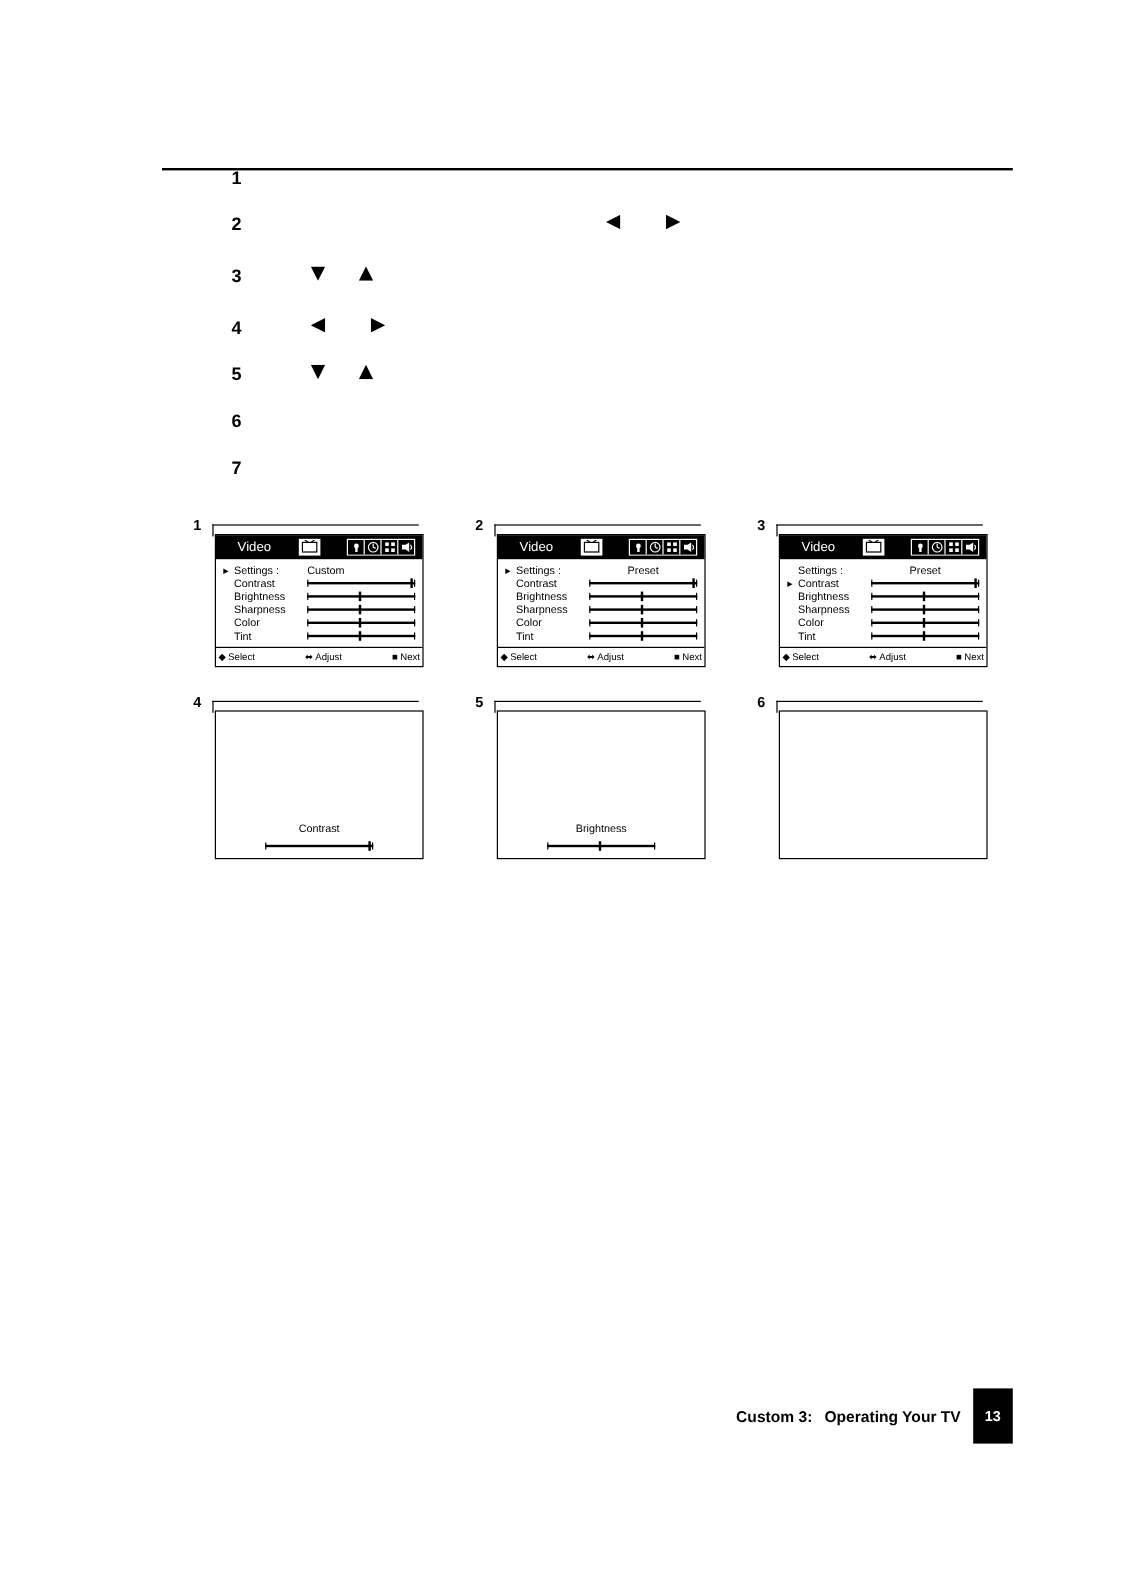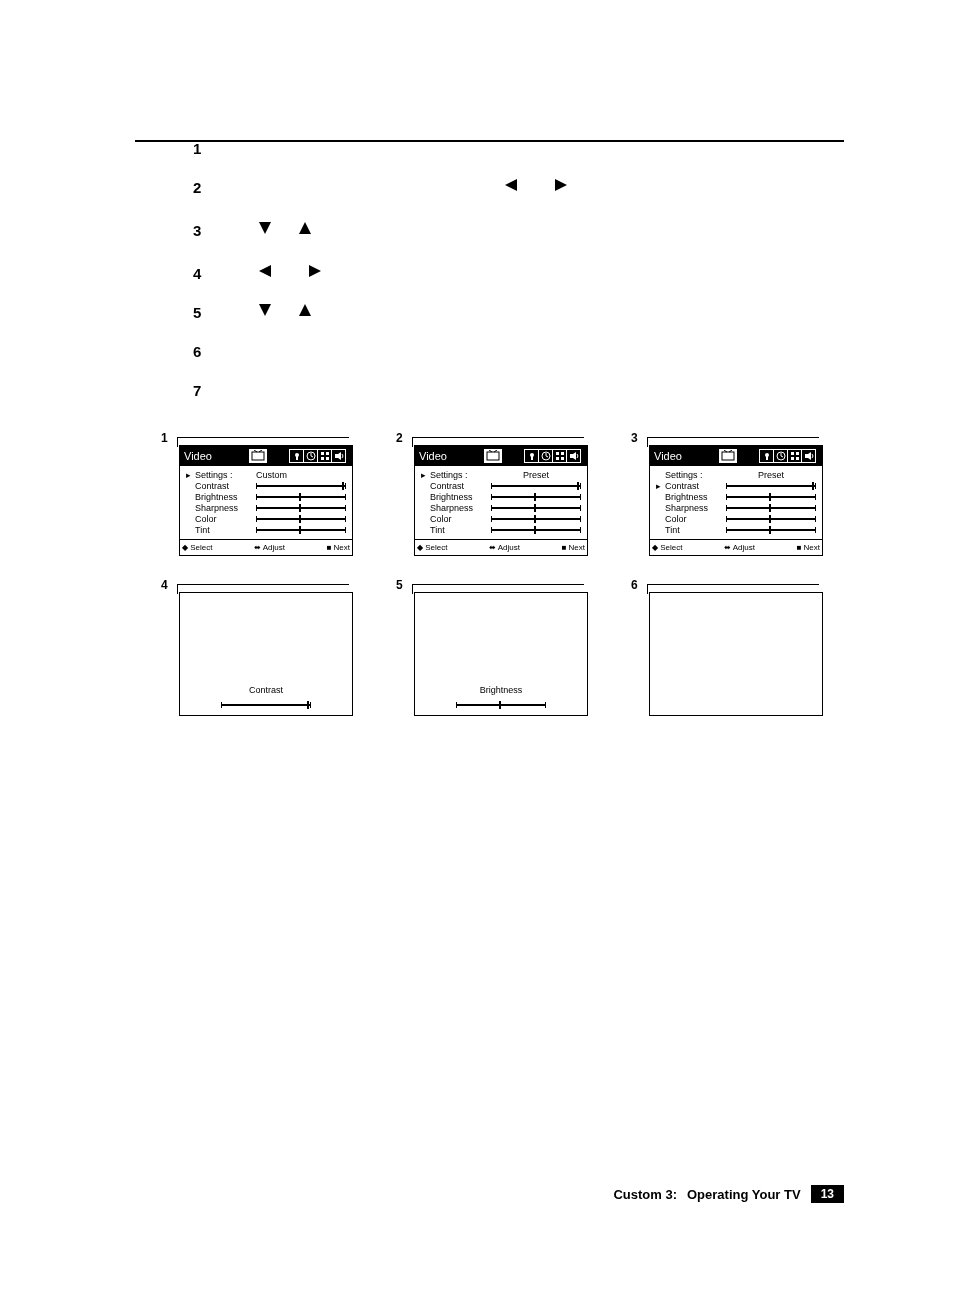--- a/index.html
+++ b/index.html
@@ -98,21 +98,21 @@
 
   .osd {
     width: 172px;
     border: 1px solid #000;
     margin-top: 12px;
     font-size: 9px;
   }
   .osd-title {
     background: #000;
     color: #fff;
-    padding: 3px 6px 3px 4px;
+    padding: 3px 6px 3px 18px;
     height: 14px;
     display: flex;
     align-items: center;
     justify-content: space-between;
     position: relative;
   }
   .osd-title .lbl { font-size: 11px; }
   .osd-icons {
     display: flex;
     gap: 0;
@@ -197,21 +197,21 @@
     bottom: 110px;
     right: 110px;
     display:flex;
     align-items:center;
     gap:10px;
     font-size:13px;
   }
   .footer .chap { font-weight:900; }
   .footer .pg {
     background:#000; color:#fff;
-    padding:2px 10px;
+    padding:16px 10px;
     font-weight:700;
     font-size:12px;
   }
 </style>
 </head>
 <body>
 
 <div class="page">
   <div class="rule"></div>
 

